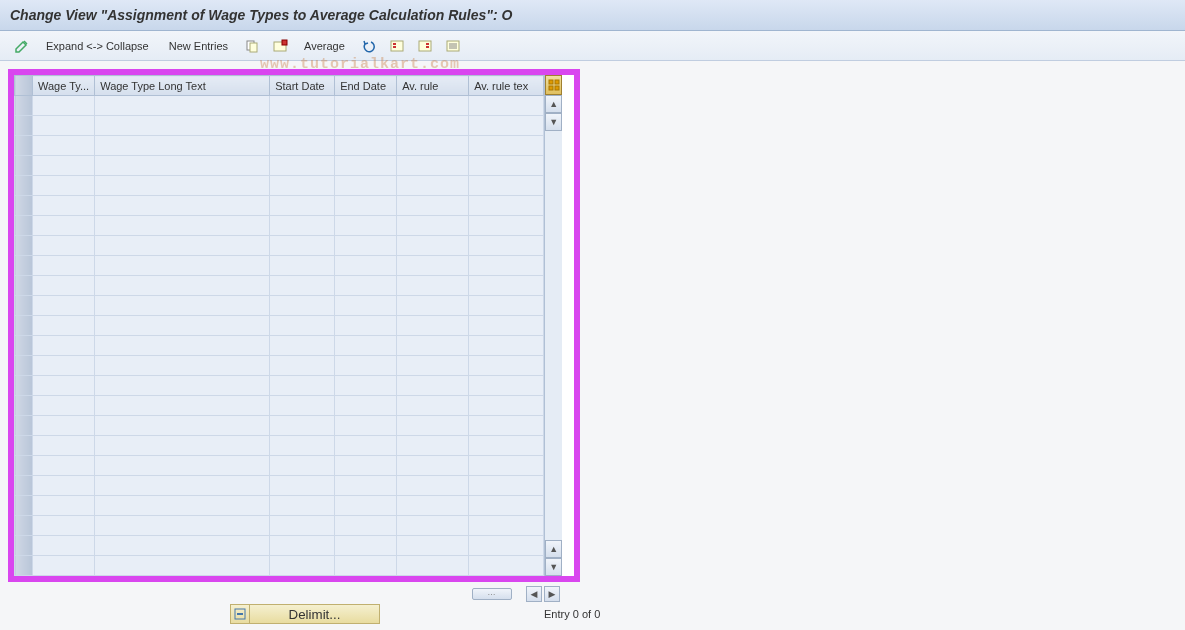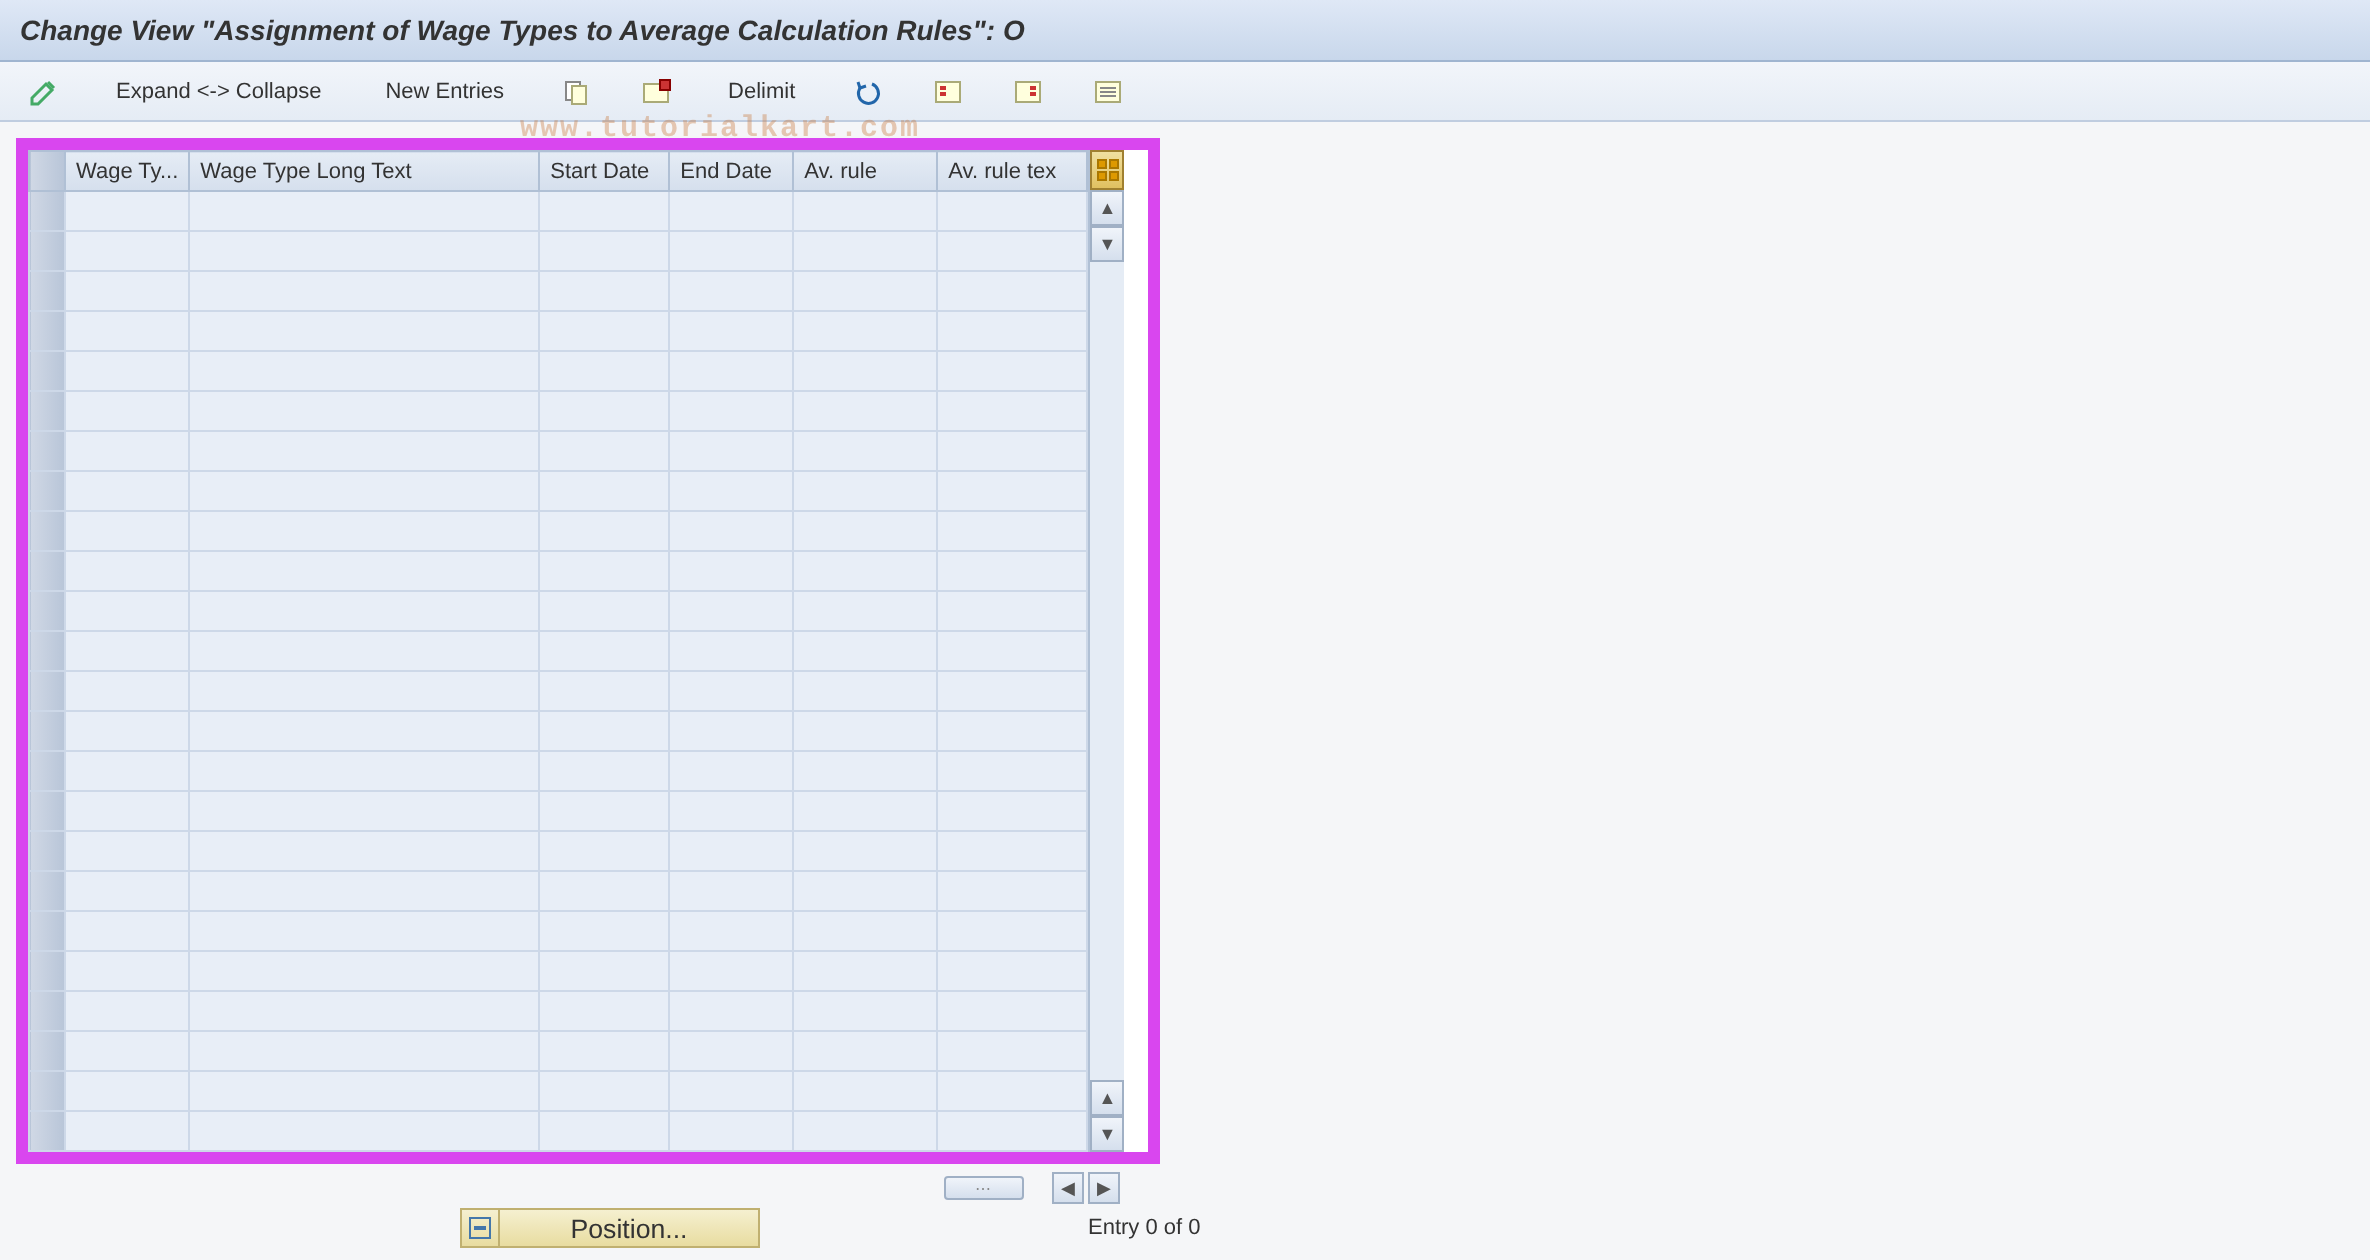--- a/index.html
+++ b/index.html
@@ -21,21 +21,21 @@
       font-style: italic;
       font-size: 14px;
       color: #333;
     }
     .toolbar {
       background: linear-gradient(to bottom, #f2f5fa, #e5ecf5);
       padding: 5px 10px;
       border-bottom: 1px solid #c0cde0;
       display: flex;
       align-items: center;
-      gap: 16px;
+      gap: 4px;
       height: 30px;
     }
     .tb-btn {
       cursor: pointer;
       padding: 2px 4px;
       color: #333;
       display: inline-flex;
       align-items: center;
     }
     .tb-btn.text-btn {
@@ -219,21 +219,21 @@
         <rect x="3" y="3" width="7" height="9" fill="#fff" stroke="#888"></rect>
         <rect x="6" y="5" width="7" height="9" fill="#ffd" stroke="#aa7"></rect>
       </svg>
   </span>
   <span class="tb-btn tb-icon">
     <svg viewBox="0 0 16 16">
         <rect x="2" y="4" width="12" height="9" fill="#ffd" stroke="#aa7"></rect>
         <rect x="10" y="2" width="5" height="5" fill="#c33" stroke="#800"></rect>
       </svg>
   </span>
-  <span class="tb-btn text-btn">Delimit</span>
+  <span class="tb-btn text-btn">Average</span>
   <span class="tb-btn tb-icon">
     <svg viewBox="0 0 16 16">
         <path d="M10 4 A5 5 0 1 1 4 6" fill="none" stroke="#26a" stroke-width="1.5"></path>
         <path d="M3 3 L4 6 L7 5" fill="none" stroke="#26a" stroke-width="1.5"></path>
       </svg>
   </span>
   <span class="tb-btn tb-icon">
     <svg viewBox="0 0 16 16">
         <rect x="2" y="3" width="12" height="10" fill="#ffd" stroke="#aa7"></rect>
         <rect x="4" y="5" width="3" height="2" fill="#c33"></rect>
@@ -520,16 +520,16 @@
 </div>
 
 <div class="footer">
   <div class="position-holder">
     <div class="pos-icon">
       <svg width="14" height="14" viewBox="0 0 14 14">
           <rect x="2" y="2" width="10" height="10" fill="none" stroke="#47a"></rect>
           <rect x="4" y="6" width="6" height="2" fill="#47a"></rect>
         </svg>
     </div>
-    <button class="position-btn">Position...</button>
+    <button class="position-btn">Delimit...</button>
   </div>
   <span class="entry-text">Entry 0 of 0</span>
 </div>
 
 </body></html>

